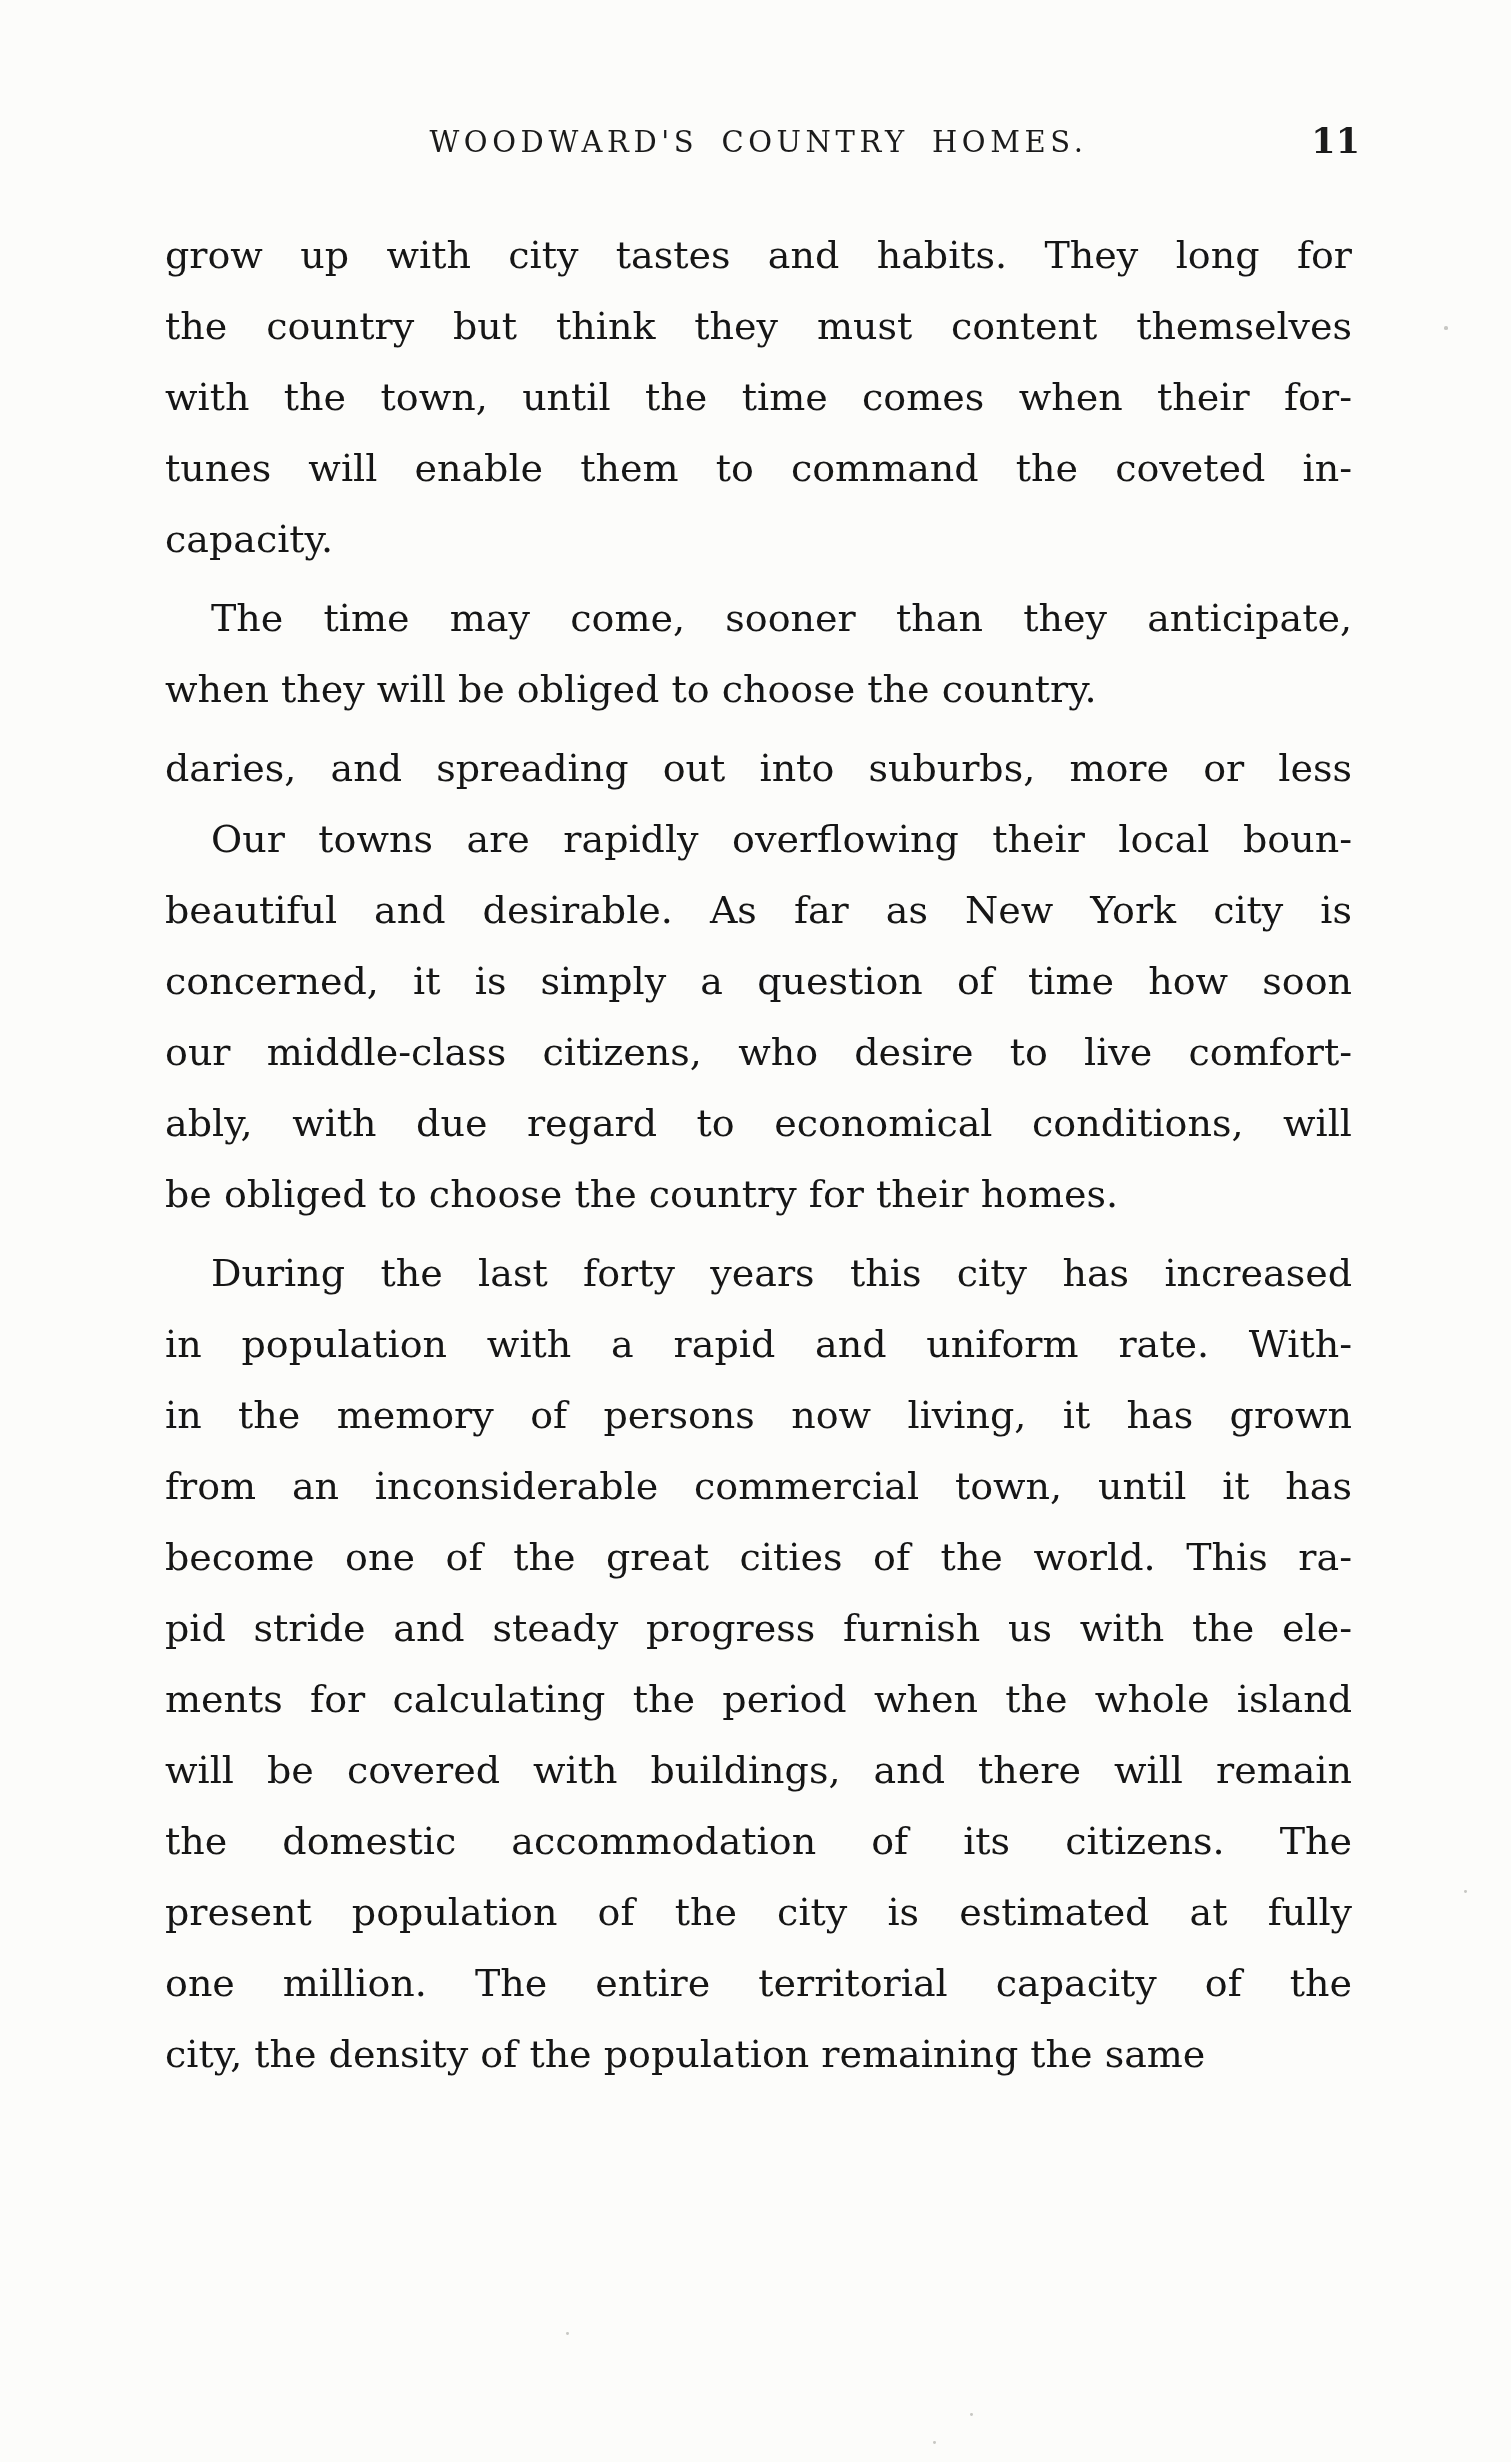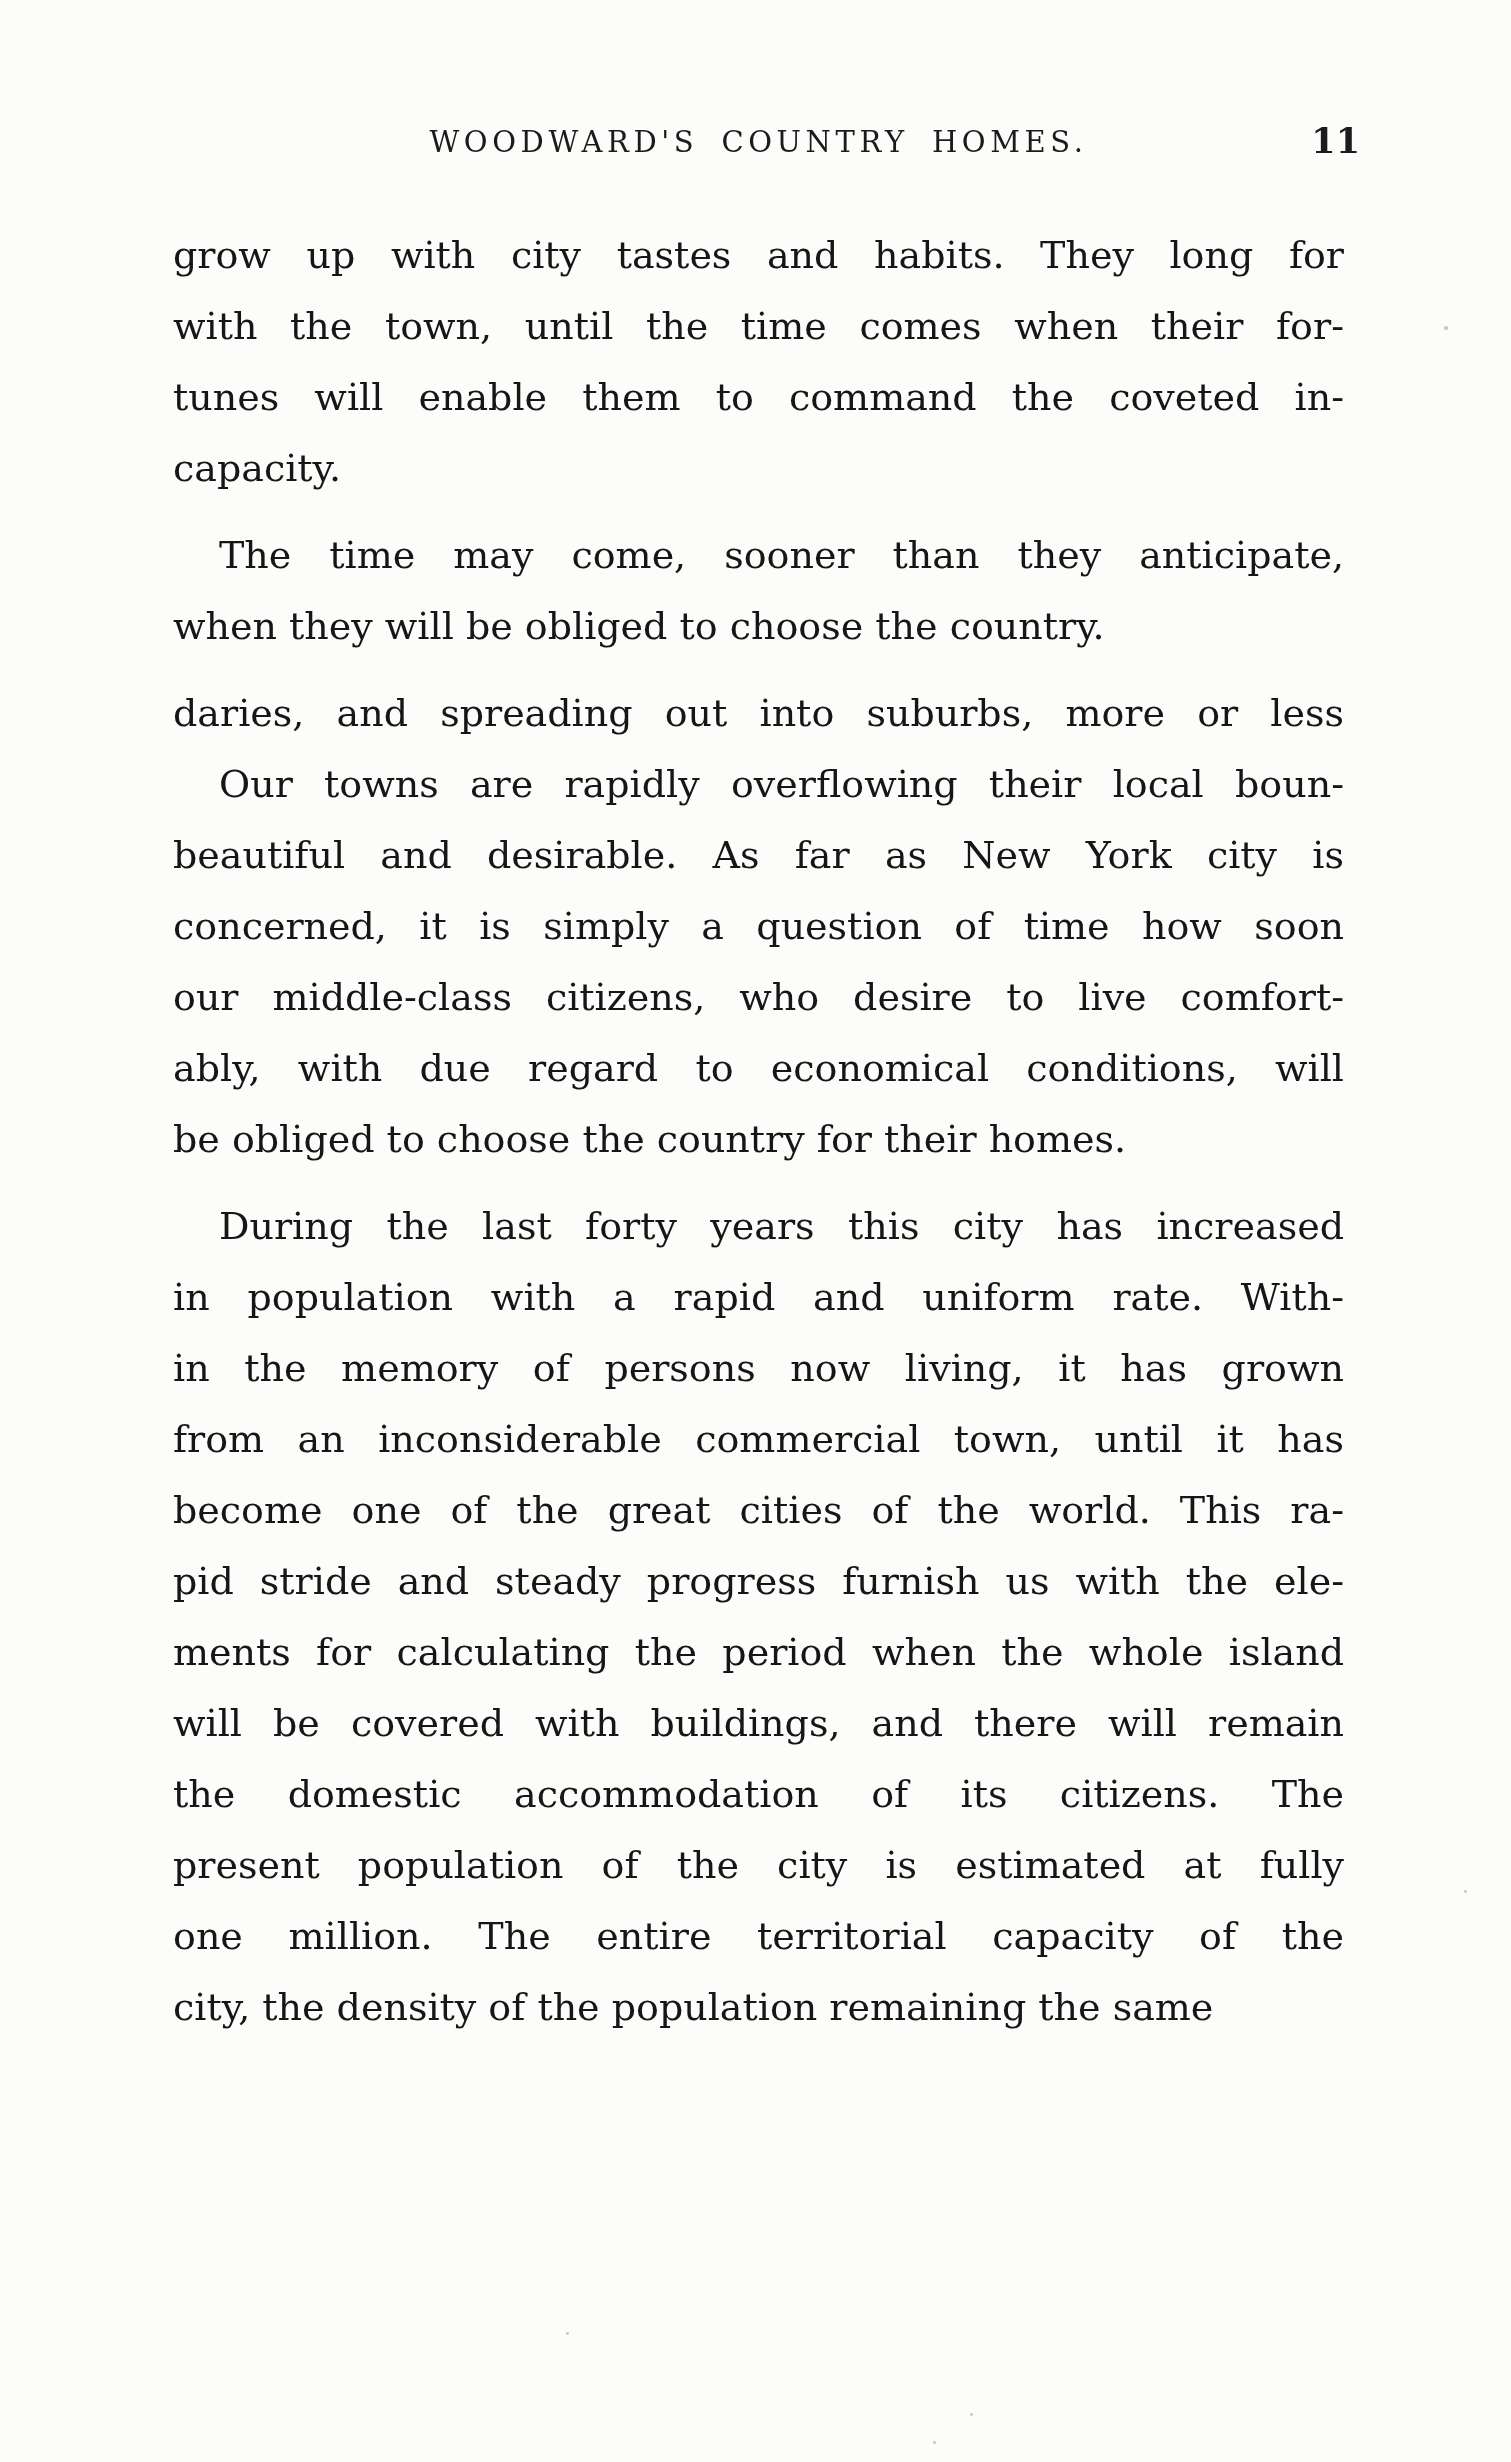--- a/index.html
+++ b/index.html
@@ -43,21 +43,21 @@
     font-size: 35px;
     color: #1b1b1b;
     font-weight: bold;
   }
   .text-block {
     margin-top: 39px;
     font-size: 38px;
     line-height: 71px;
   }
   .paragraph {
-    margin: 16px;
+    margin: 8px;
   }
   .line {
     text-align: justify;
     text-align-last: justify;
     white-space: normal;
   }
   .line.last {
     text-align-last: left;
   }
   .line.first {
@@ -79,20 +79,21 @@
 <body>
 
 <div class="page">
   <div class="running-header">
     <span class="header-title">WOODWARD'S COUNTRY HOMES.</span>
     <span class="page-number">11</span>
   </div>
   <div class="text-block">
       <div class="paragraph">
         <div class="line">grow up with city tastes and habits. They long for</div>
+        <div class="line">the country but think they must content themselves</div>
         <div class="line">with the town, until the time comes when their for-</div>
         <div class="line">tunes will enable them to command the coveted in-</div>
         <div class="line last">capacity.</div>
       </div>
       <div class="paragraph">
         <div class="line first">The time may come, sooner than they anticipate,</div>
         <div class="line last">when they will be obliged to choose the country.</div>
       </div>
       <div class="paragraph">
         <div class="line">daries, and spreading out into suburbs, more or less</div>

